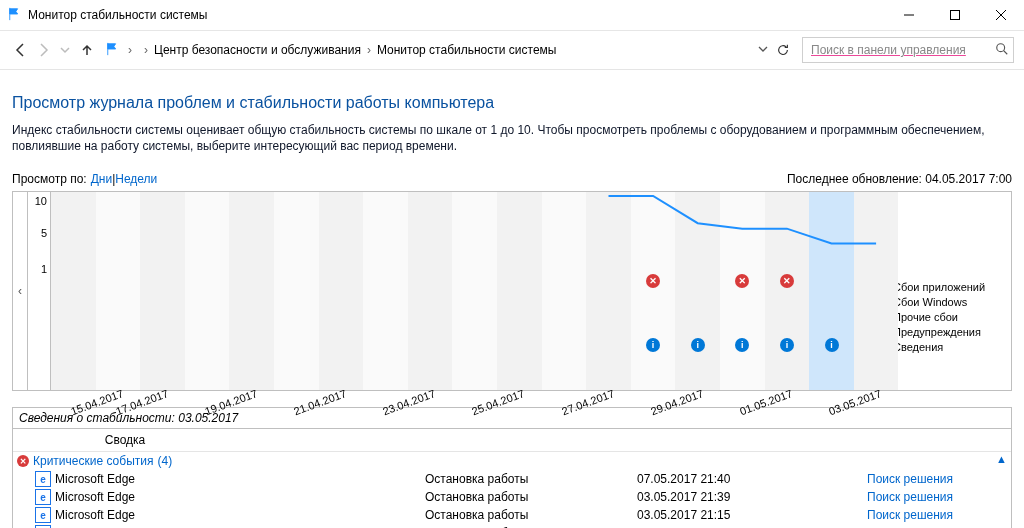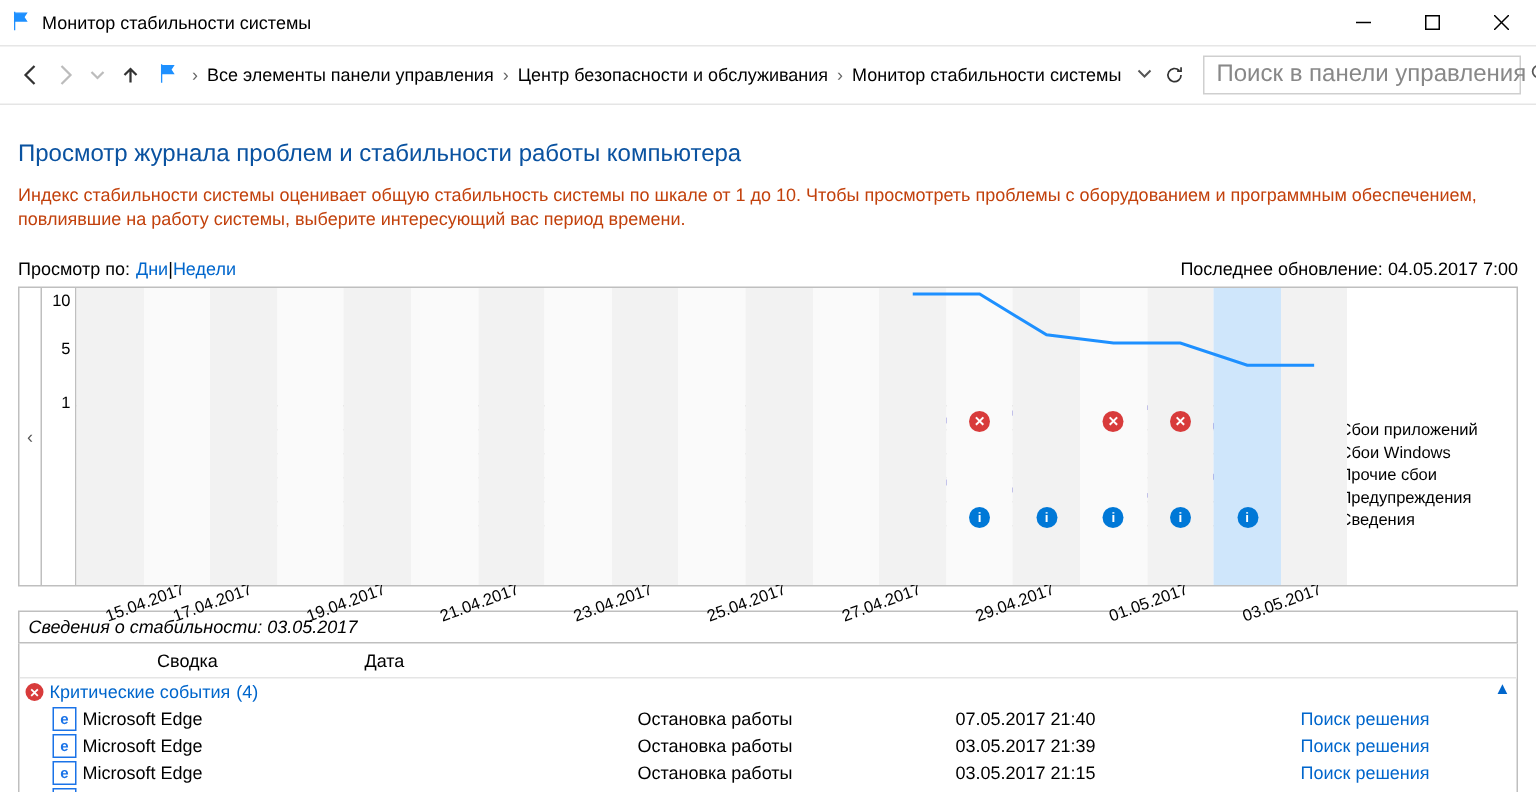--- a/index.html
+++ b/index.html
@@ -35,28 +35,28 @@
   .nav-icon.disabled { color:#bcbcbc; }
   .breadcrumb { display:flex; align-items:center; flex:1; font-size:12px; color:#000; padding-left:4px; }
   .breadcrumb .chev { color:#666; margin:0 6px; }
   .bc-drop { color:#555; margin-left:8px; }
   .refresh-btn { color:#333; margin:0 8px 0 4px; }
   .search-box {
     border:1px solid #cfcfcf; height:24px; display:flex; align-items:center; padding:0 4px 0 6px;
     color:#888; width:200px;
   }
   .search-box input {
-    border:0; outline:0; font-size:16px; flex:1; background:transparent; color:#ec4899;
+    border:0; outline:0; font-size:12px; flex:1; background:transparent; color:#ec4899;text-decoration:underline;
   }
   .search-box input::placeholder { color:#888; }
   .search-box .mag { color:#555; }
 
   .content { padding:10px 12px 0 12px; }
   h1 { font-size:16px; font-weight:400; color:#0a52a0; margin:14px 0 10px 0; }
-  .desc { color:#c2410c; line-height:1.35; margin-bottom:18px; font-size:12px; }
+  .desc { color:#0f172a; line-height:1.35; margin-bottom:18px; font-size:12px; }
   .viewrow { display:flex; align-items:baseline; font-size:12px; margin-bottom:5px;}
   .viewrow .lbl { margin-right:4px; }
   .link { color:#0066cc; cursor:pointer; }
   .viewrow .spacer { flex:1; }
   .last-upd { color:#000; }
 
   
   .chart-outer { border:1px solid #bfbfbf; display:flex; height:198px; position:relative; }
   .arrow-col { width:14px; display:flex; align-items:center; justify-content:center; color:#555;
                border-right:1px solid #bfbfbf; }
@@ -154,21 +154,20 @@
       </svg>
     </div>
 
   <div class="breadcrumb">
     <span style="margin:0 2px 0 4px;">
       <svg width="14" height="14" viewBox="0 0 16 16">
           <path d="M2 1v14M2 2 l9 0 l-2 3 l2 3 l-9 0 z" fill="#1e90ff" stroke="#1e90ff" stroke-width="1"></path>
         </svg>
     </span>
     <span class="chev">›</span>
-    <span>Все элементы панели управления</span>
     <span class="chev">›</span>
     <span>Центр безопасности и обслуживания</span>
     <span class="chev">›</span>
     <span>Монитор стабильности системы</span>
     <span style="flex:1;"></span>
     <span class="bc-drop"><svg width="10" height="10">
           <path d="M1 3 L5 7 L9 3" fill="none" stroke="#555" stroke-width="1.3"></path>
         </svg></span>
   </div>
   <div class="nav-icon refresh-btn">
@@ -285,21 +284,20 @@
     </div>
   </div>
 
   <div class="details-hdr">
     <span>Сведения о стабильности:</span>
     <span>03.05.2017</span>
   </div>
   <div class="details-tbl">
     <div class="tbl-head">
       <div class="th c2">Сводка</div>
-      <div class="th c3">Дата</div>
     </div>
     <span class="collapse-arrow">▲</span>
     <div class="group-row">
       <span class="err-small">✕</span>
       <span style="margin:0 2px 0 4px;">Критические события</span>
       <span class="cnt">(4)</span>
     </div>
     <div id="rows">
         <div class="row">
           <div class="c1">

